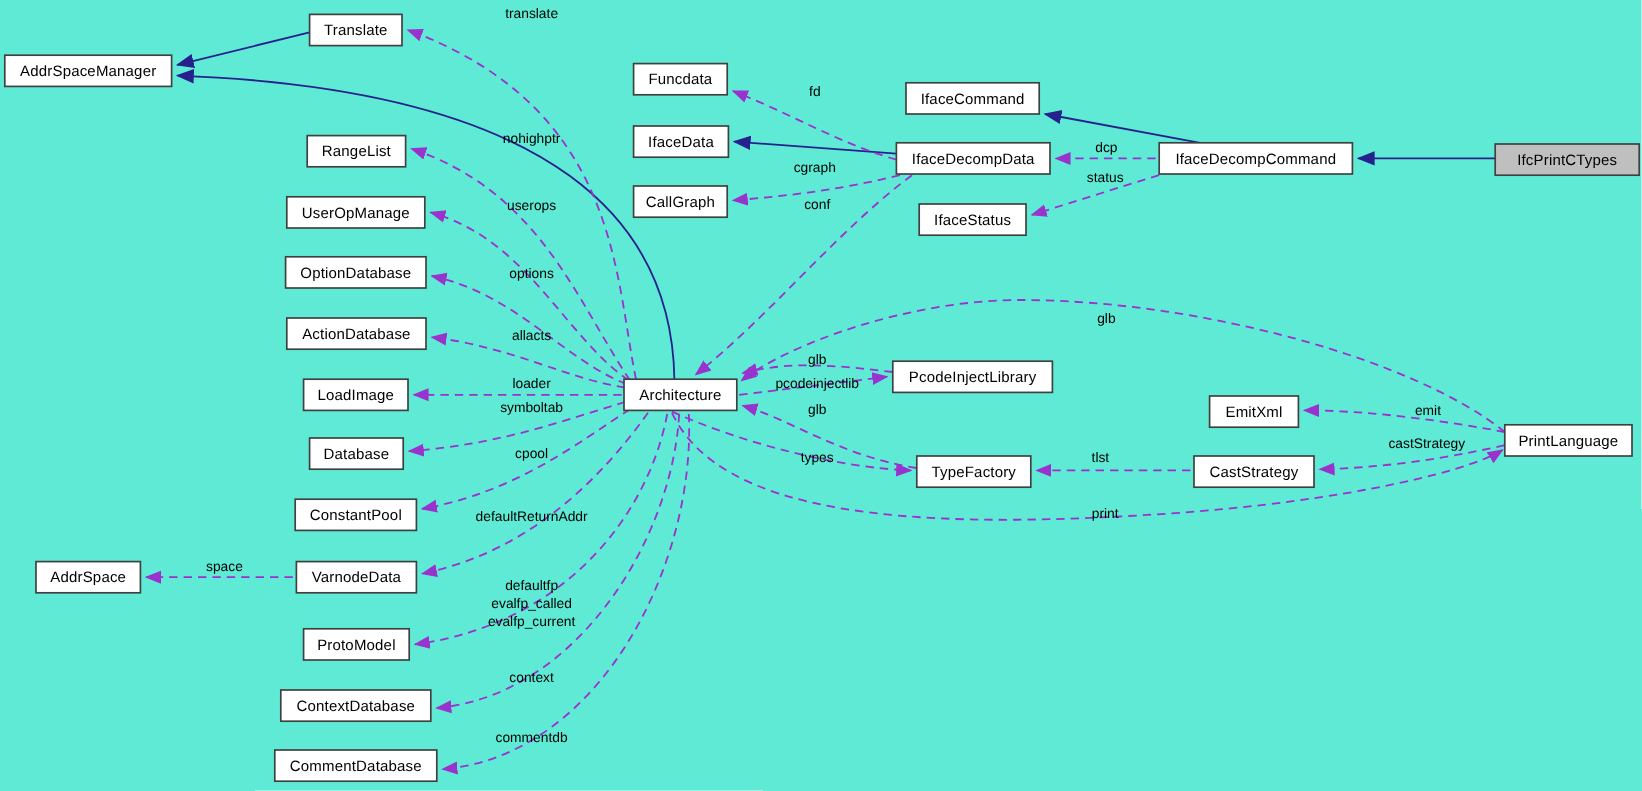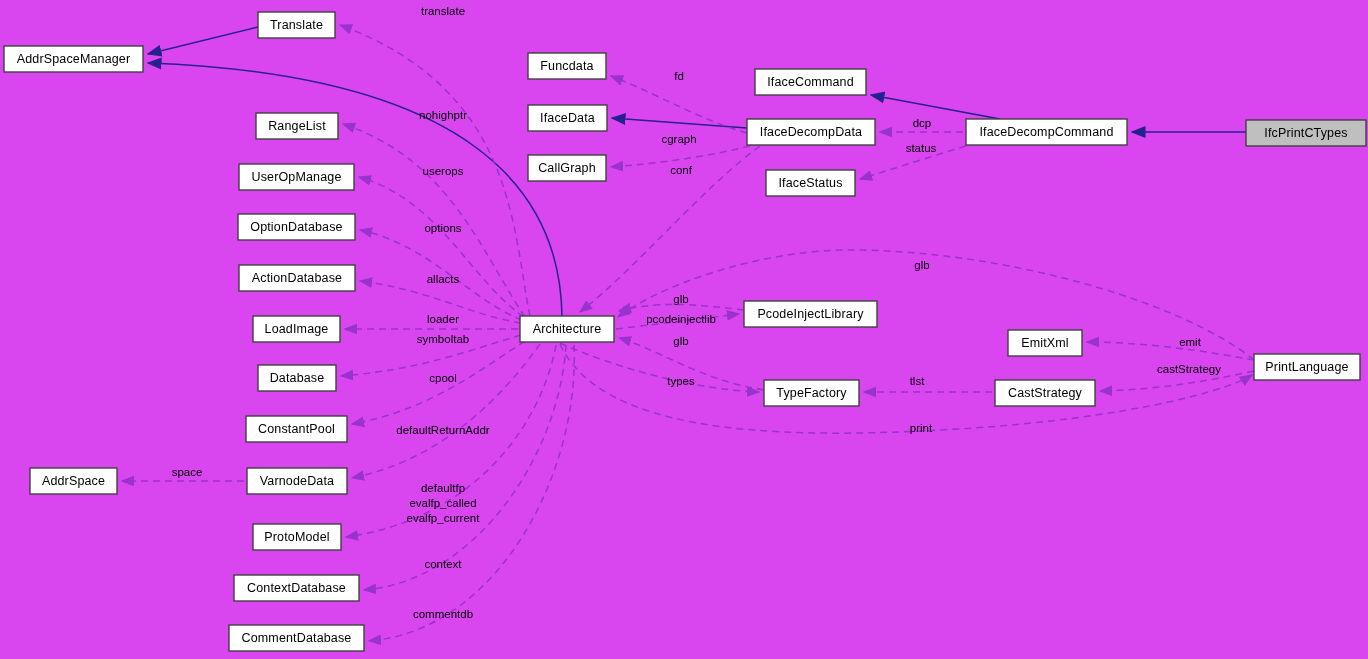--- a/index.html
+++ b/index.html
@@ -4,21 +4,21 @@
 <style>
   html, body {
     margin: 0;
     padding: 0;
     background: #ffffff;
   }
   #diagram-root {
     position: relative;
     width: 1368px;
     height: 659px;
-    background: #d946ef;
+    background: #5eead4;
     font-family: "Liberation Sans", sans-serif;
     overflow: hidden;
   }
   svg.graph {
     position: absolute;
     left: 0;
     top: 0;
     width: 1368px;
     height: 659px;
   }

